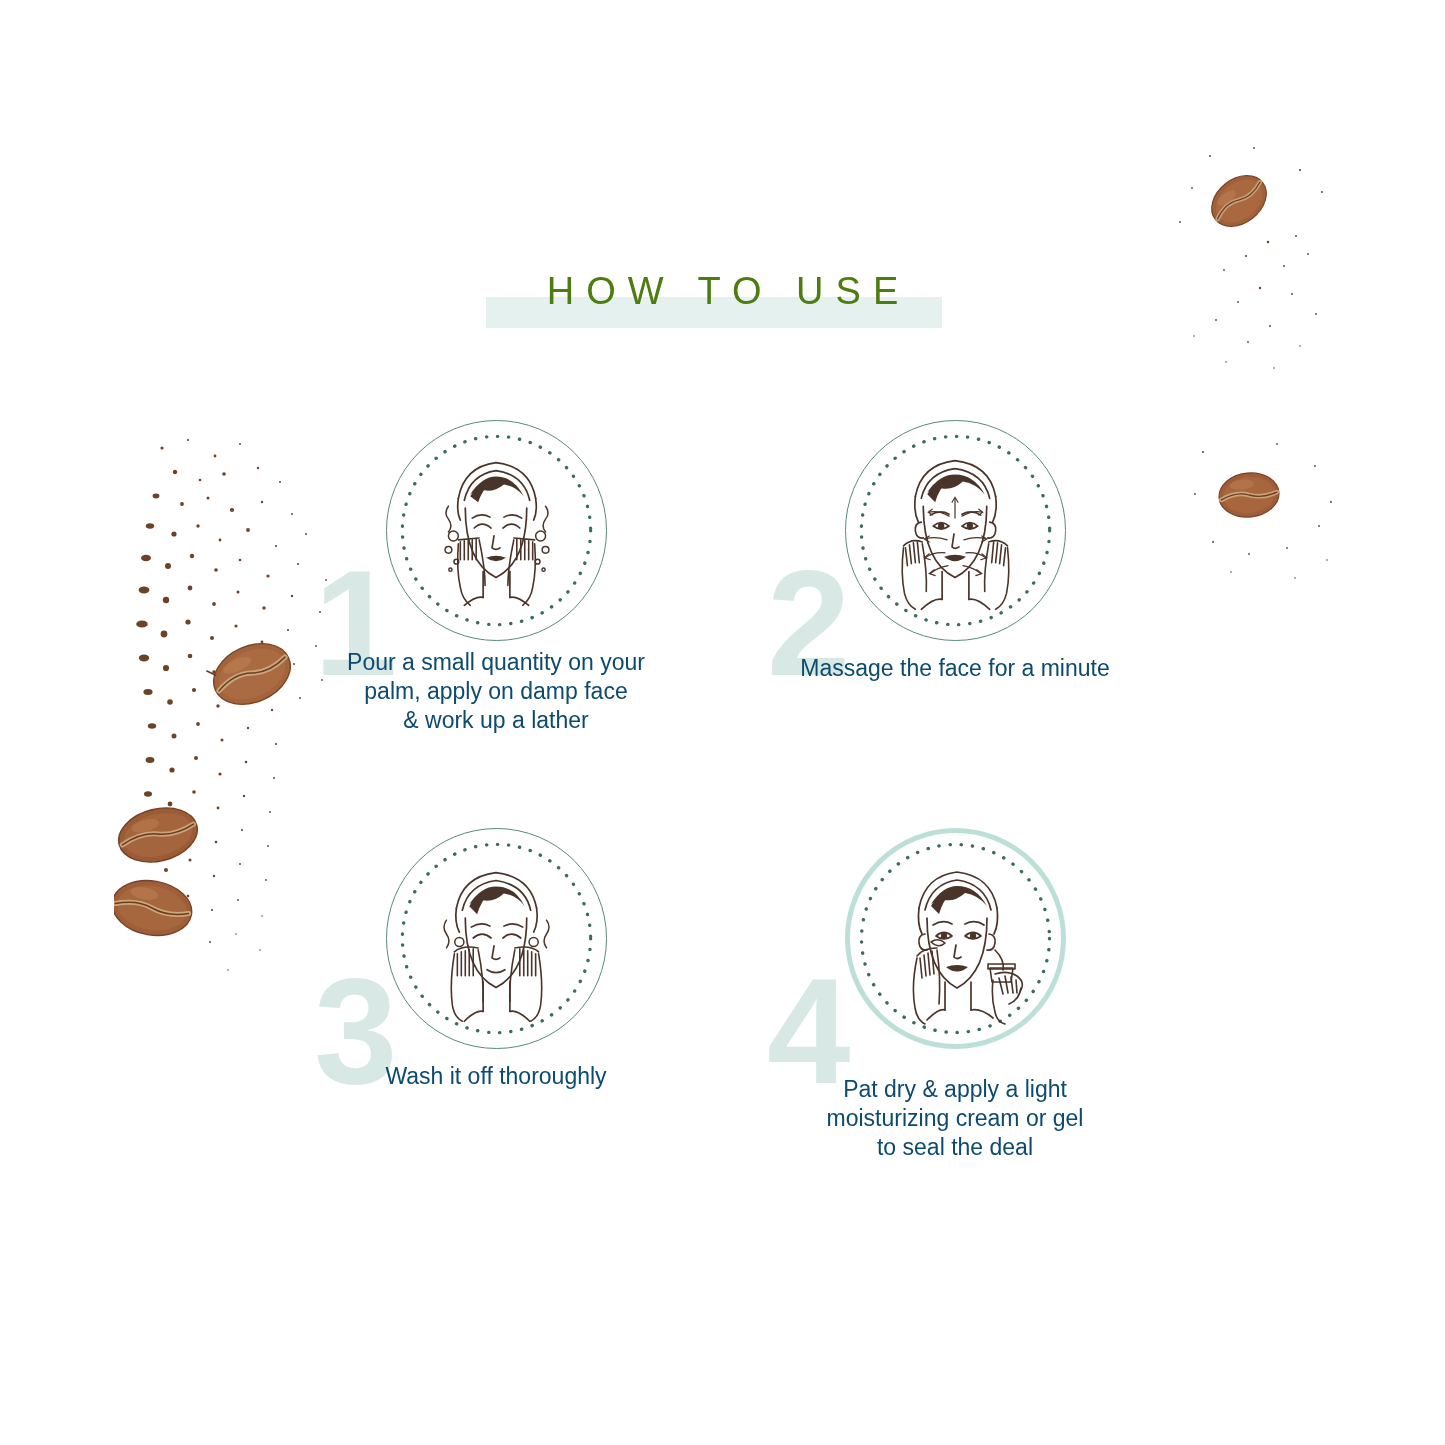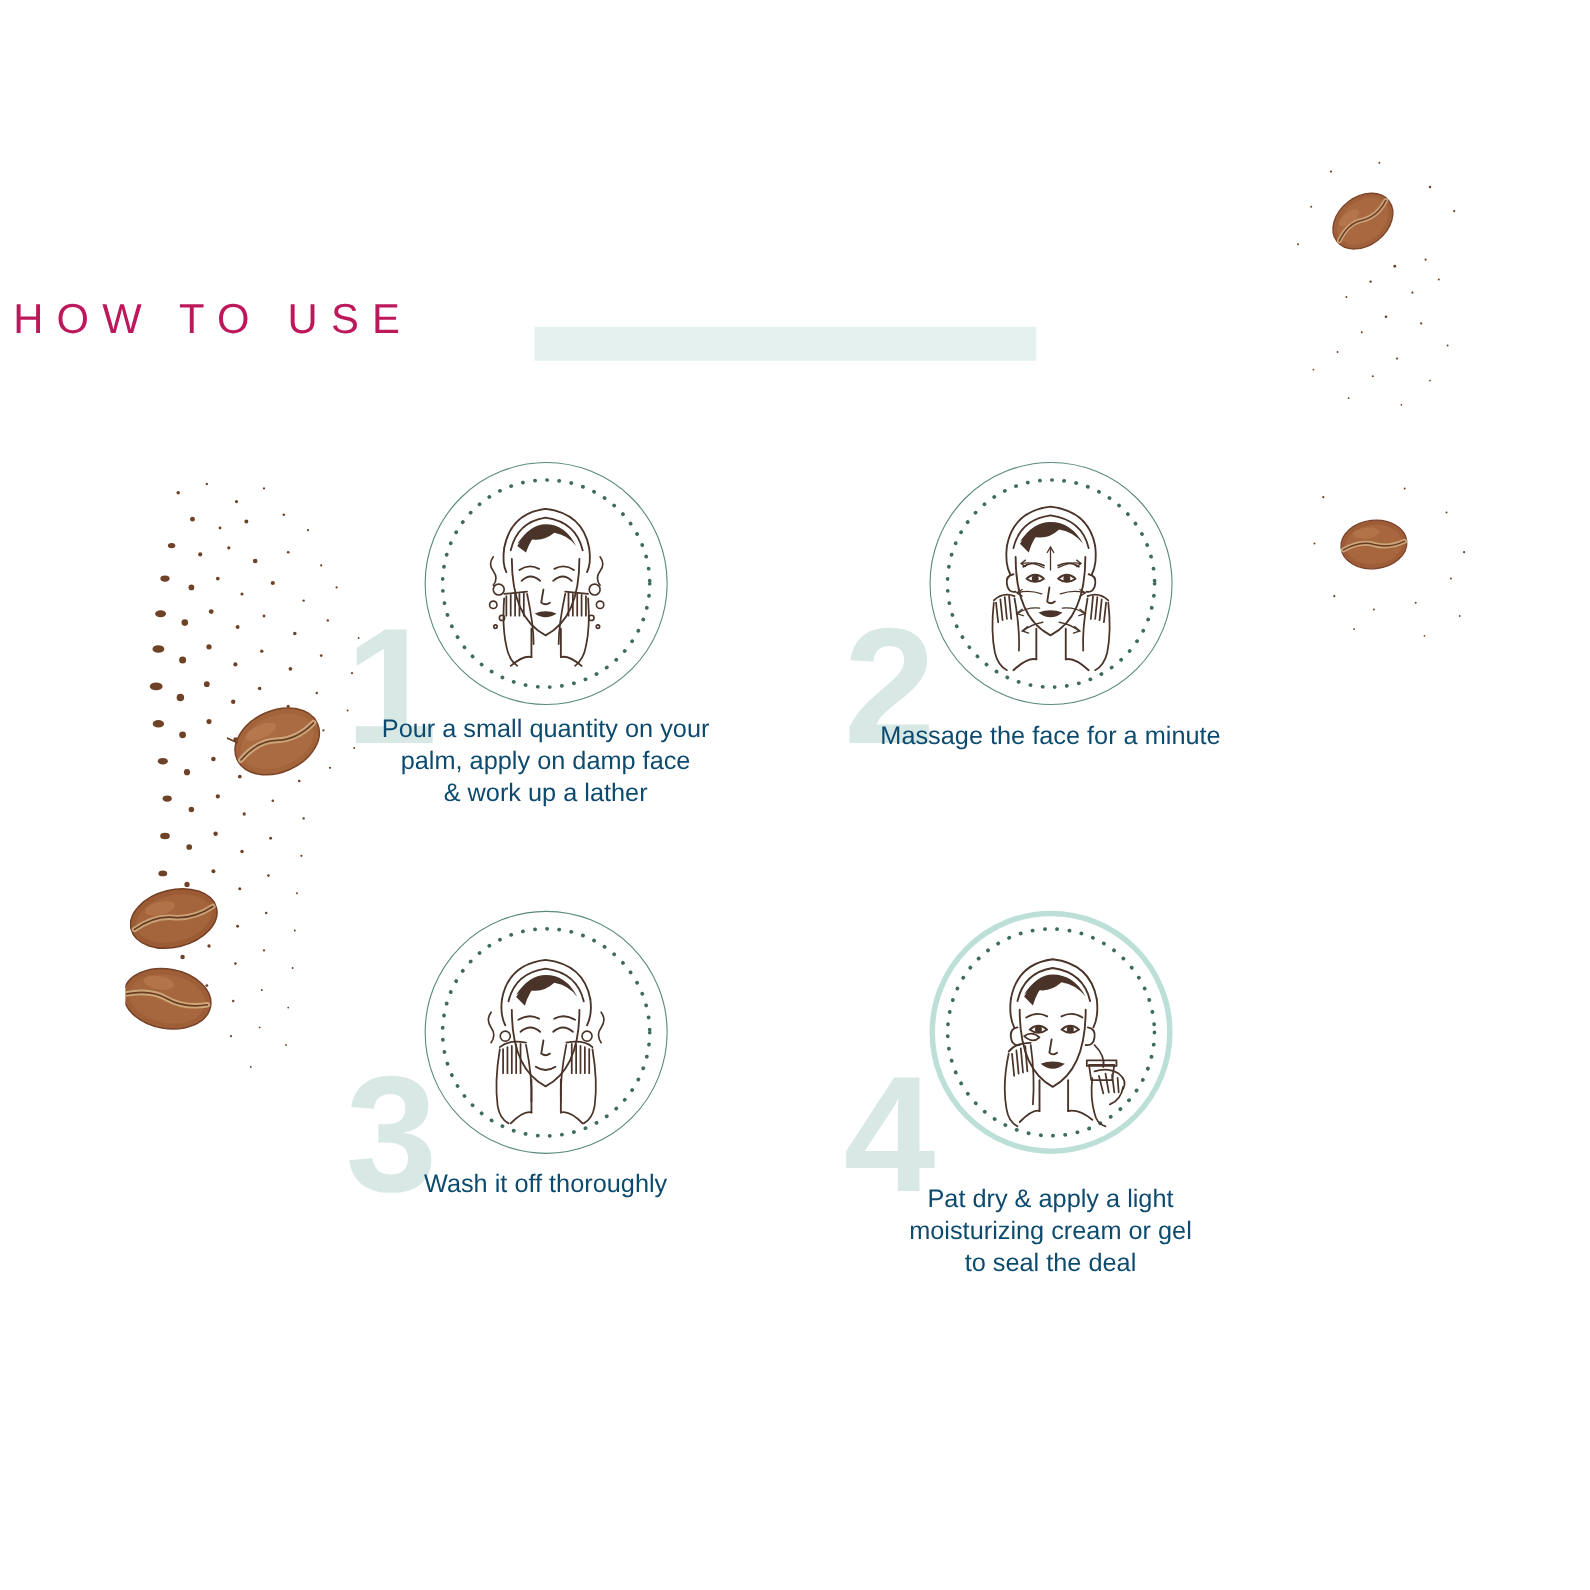--- a/index.html
+++ b/index.html
@@ -23,24 +23,25 @@
     top: 297px;
     width: 456px;
     height: 31px;
     background: #e4f1ef;
   }
   #title-text {
     position: absolute;
     left: 0;
     top: 268px;
     width: 1445px;
+    text-align: center;
     font-size: 38px;
     letter-spacing: 12px;
     text-indent: 12px;
-    color: #be185d;
+    color: #4d7c0f;
     font-weight: 400;
     line-height: 46px;
     white-space: nowrap;
   }
 
   
   .step {
     position: absolute;
     width: 440px;
   }

